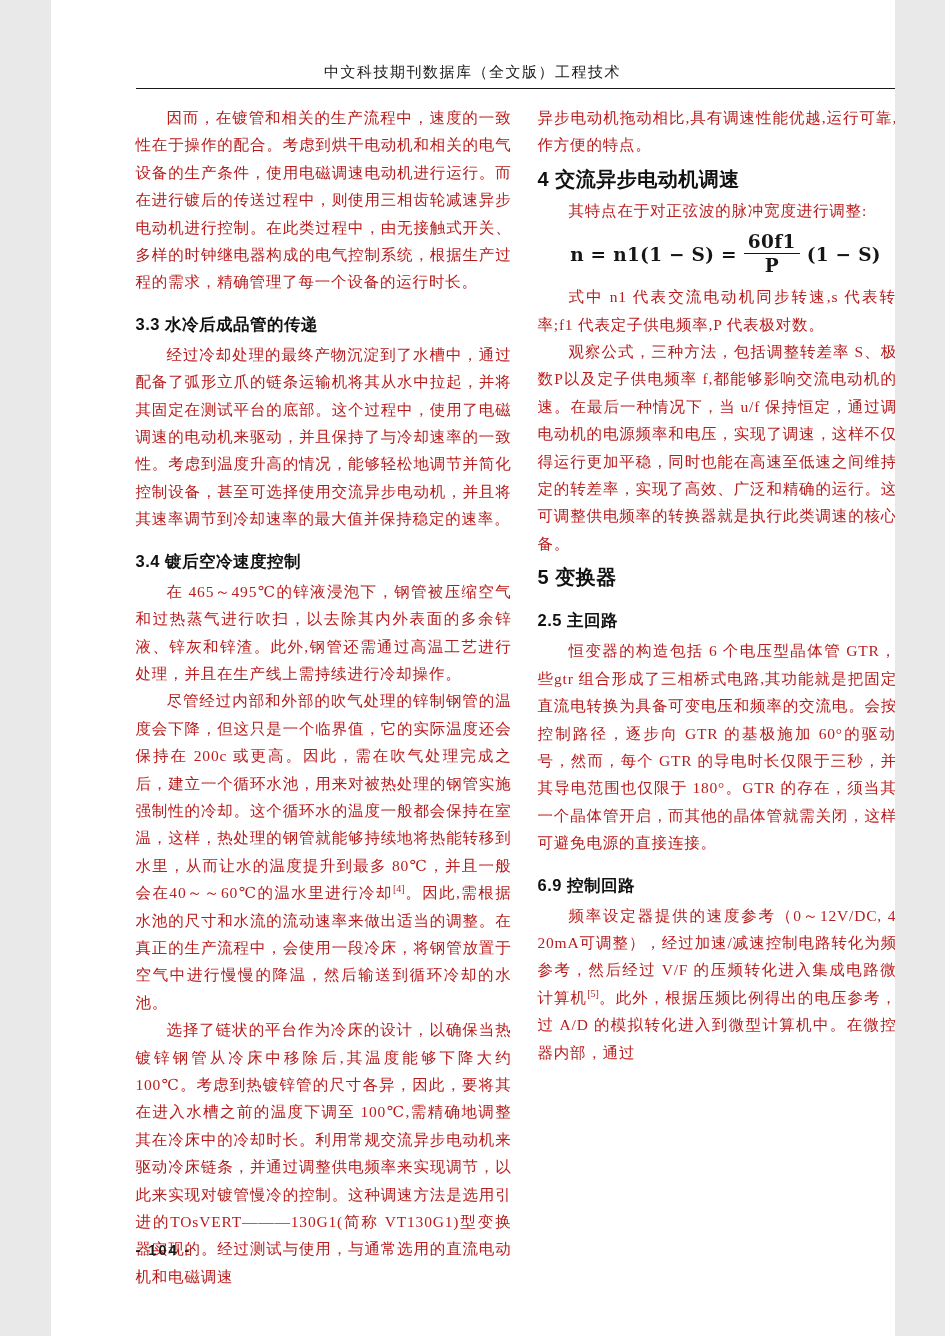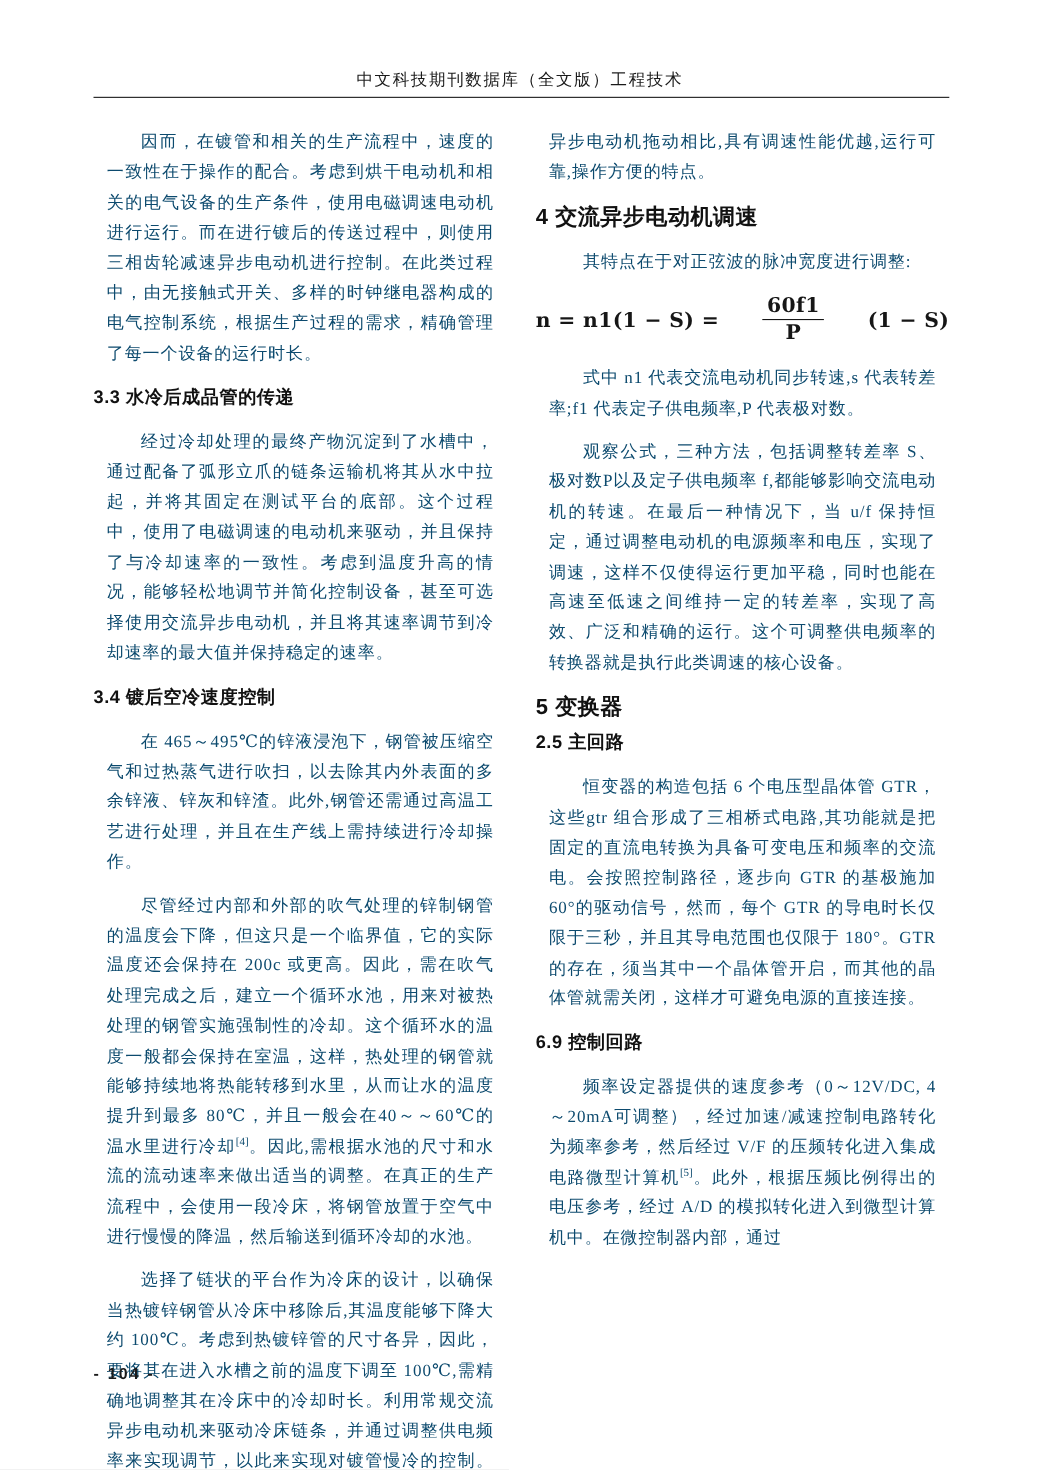--- a/index.html
+++ b/index.html
@@ -1,47 +1,47 @@
 <!DOCTYPE html>
 <html lang="zh"><head>
 <meta charset="utf-8">
 <style>
   html,body { margin:0; padding:0; background:#e9e9e9; }
   .page {
-    position:relative; width:945px; height:1336px; margin:0 auto;
+    position:relative; width:844px; height:1336px; margin:0 auto;
     background:#ffffff; overflow:hidden; color:#1d1d1d;
     font-family:"Liberation Serif","DejaVu Serif",serif;
   }
   .header-title {
     position:absolute; top:63px; left:0; width:100%;
     text-align:center; font-size:15px; letter-spacing:1.5px; color:#1a1a1a;
   }
   .header-rule {
     position:absolute; top:88px; left:85px; width:778px; height:0;
     border-top:1.6px solid #1a1a1a;
   }
   .content {
     position:absolute; top:104px; left:85px; width:778px;
     display:flex; gap:26px;
   }
   .col { width:376px; }
   .para {
-    margin:12px; font-size:15.5px; line-height:27.4px; letter-spacing:0.8px;
-    text-align:justify; text-indent:2em; color:#0c4a6e;
+    margin:0; font-size:15.5px; line-height:27.4px; letter-spacing:0.8px;
+    text-align:justify; text-indent:2em; color:#b91c1c;
   }
   .para.no-indent { text-indent:0; }
   .h1, .h2 {
     font-family:"Liberation Sans","DejaVu Sans",sans-serif;
     font-weight:700; color:#111; text-indent:0; text-align:left;
   }
   .h1 { font-size:20px;   line-height:30px; margin:5px 0 3px; letter-spacing:0.5px; }
-  .h2 { font-size:16.5px; line-height:29px; margin:3px 0 2px; letter-spacing:0.5px; }
+  .h2 { font-size:16.5px; line-height:29px; margin:14px 0 2px; letter-spacing:0.5px; }
   .sup { font-size:10px; vertical-align:super; line-height:0; letter-spacing:0; }
   .formula {
-    display:flex; justify-content:space-between; align-items:center; gap:5px;
+    display:flex; justify-content:center; align-items:center; gap:5px;
     height:54px; margin:3px 0 2px;
     font-family:"DejaVu Serif","Liberation Serif",serif;
     font-size:18.5px; font-weight:600; color:#161616; letter-spacing:0.3px;
   }
   .frac { display:inline-flex; flex-direction:column; align-items:center; margin:10px 2px; }
   .frac .num { border-bottom:1.7px solid #161616; padding:0 4px 1px; line-height:1.1; }
   .frac .den { line-height:1.15; padding-top:1px; }
   .footer {
     position:absolute; left:85px; top:1242px;
     font-family:"Liberation Sans","DejaVu Sans",sans-serif;

